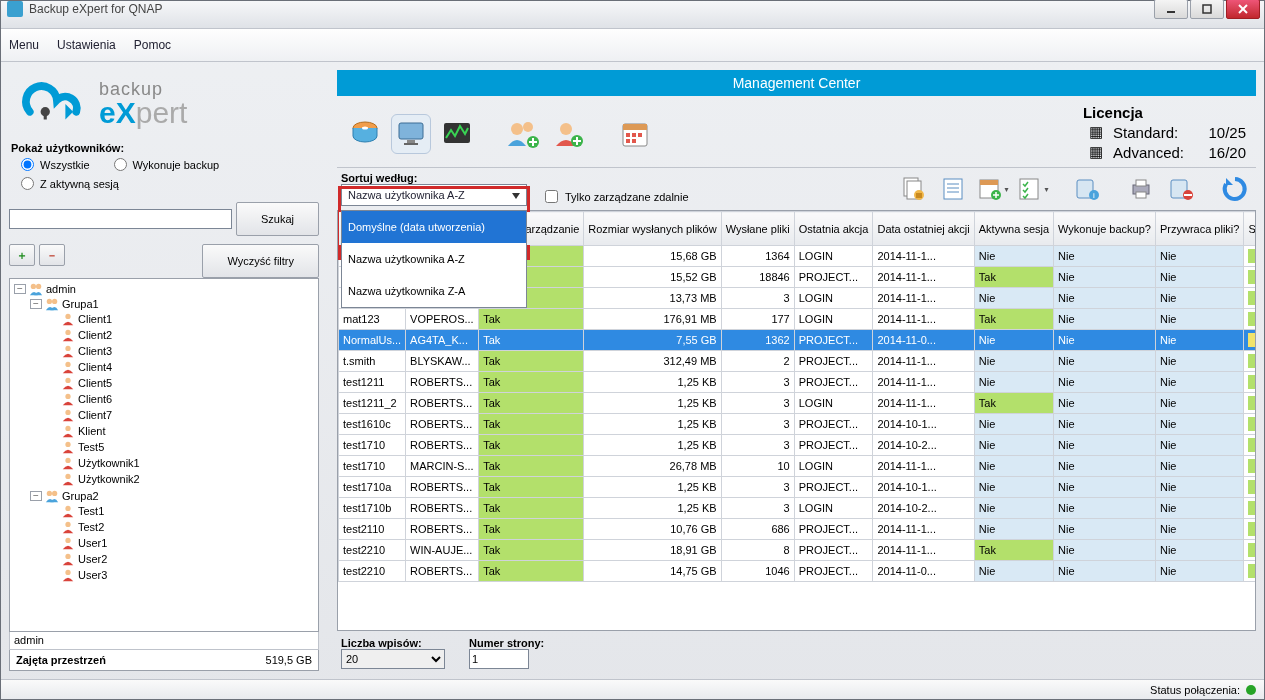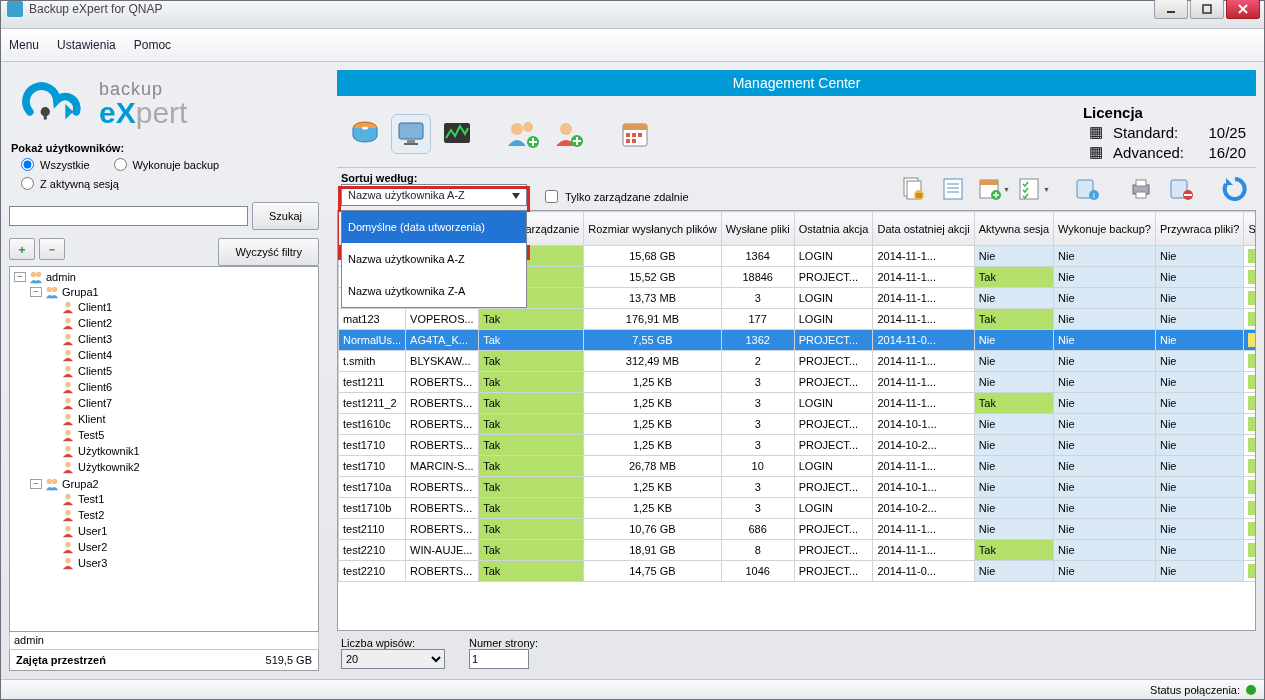--- a/index.html
+++ b/index.html
@@ -72,21 +72,21 @@
   .logo .t2 b { color:#009bd6; font-weight:700;}
   .logo .t2 span.g { color:#aaa; font-weight:400;}
   .group-label { font-weight:700; font-size:11px; margin:2px 0 4px 2px;}
   .radios { padding-left: 12px; display:flex; flex-direction:column; gap:6px; margin-bottom:8px;}
   .radio-row{display:flex;align-items:center;gap:6px;}
   .radio-row input{margin:0;}
   .radio-split { display:flex; align-items:center; gap: 24px;}
   .search-row { display:flex; gap:4px; margin:4px 0; align-items:center;}
   .search-row input[type=text]{ flex:1; height:20px; border:1px solid #7c8695; padding:0 4px;}
   .btn {
-    height: 28px; padding:0 16px; font-size:11px;
+    height: 34px; padding:0 24px; font-size:11px;
     background: linear-gradient(#fafafa,#e2e4e8);
     border:1px solid #9aa0aa; border-radius:2px; cursor:default;
   }
   .tree-toolbar { display:flex; gap:4px; margin:4px 0;}
   .tool-mini {
     width:26px; height:22px; display:flex;align-items:center;justify-content:center;
     background:linear-gradient(#fafafa,#e2e4e8);
     border:1px solid #9aa0aa; border-radius:2px; font-weight:bold;
   }
   .tool-mini.plus { color:#1b8a1b;}
@@ -178,31 +178,31 @@
   table.grid th, table.grid td {
     border:1px solid #cfd3da; padding:3px 4px;
     text-align:left; white-space:nowrap;
     overflow:hidden; text-overflow:ellipsis;
   }
   table.grid th {
     background:linear-gradient(#fafafa,#e8eaee);
     font-weight:400; position:sticky; top:0;
     height: 34px;
   }
-  table.grid td.num { text-align:center;}
+  table.grid td.num { text-align:right;}
   tr.selected td { background:#2f8ae2 !important; color:#fff;}
   td.tak { background:#b3e06b;}
   td.nie { background:#d9e9f5;}
   .bars { display:flex; gap:2px;}
   .bar{ width:12px; height:14px; background:#b3e06b;}
   .bar.y{background:#f1e36b;}
   .bar.o{background:#f1b84a;}
   .pager { display:flex; gap:24px; align-items:center; padding:6px 4px 2px 4px;}
   .pager select, .pager input{ height:20px; border:1px solid #7c8695; font-size:11px;}
-  .pager .pg-label{font-weight:400;}
+  .pager .pg-label{font-weight:700;}
   .statusbar {
     height:20px; border-top:1px solid #c0c4cc;
     background:linear-gradient(#fafafa,#e8eaee);
     display:flex; align-items:center; justify-content:flex-end;
     padding:0 8px; gap:6px; font-size:11px;
   }
   .dot { width:10px;height:10px; border-radius:50%; background:#27a427;}
 </style>
 </head>
 <body>

